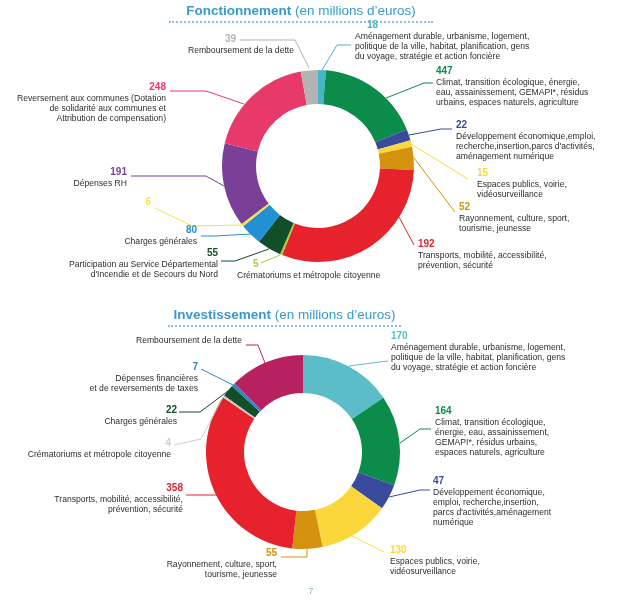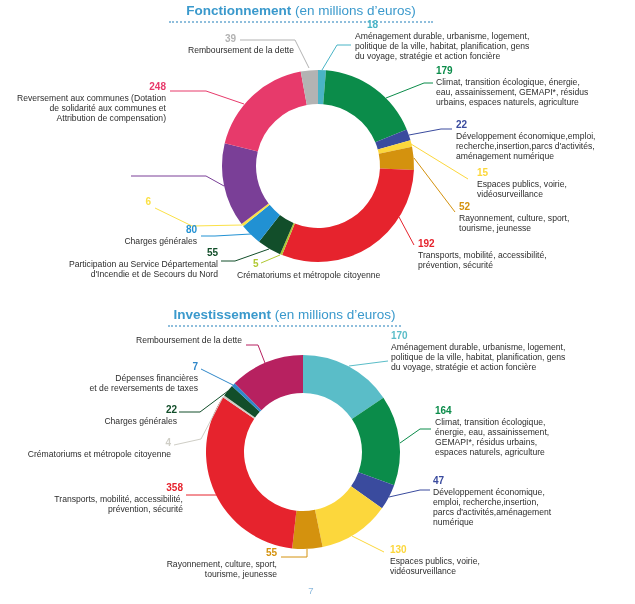--- a/index.html
+++ b/index.html
@@ -81,20 +81,24 @@
   <div class="lbl r" style="right:341px;top:33px;width:135px;">
     <div class="val" style="padding-right: 58px; color: rgb(179, 179, 179);">39</div>
     <div class="txt">Remboursement de la dette</div>
   </div>
   <div class="lbl r" style="right:469px;top:81px;width:175px;">
     <div class="val" style="color: rgb(231, 58, 107);">248</div>
     <div class="txt">Reversement aux communes (Dotation
 de solidarité aux communes et
 Attribution de compensation)</div>
   </div>
+  <div class="lbl r" style="right:508px;top:166px;width:110px;">
+    <div class="val" style="color: rgb(122, 63, 151);">191</div>
+    <div class="txt">Dépenses RH</div>
+  </div>
   <div class="lbl r" style="right:484px;top:196px;width:135px;">
     <div class="val" style="color: rgb(251, 225, 71);">6</div>
   </div>
   <div class="lbl r" style="right:438px;top:224px;width:115px;">
     <div class="val" style="color: rgb(33, 145, 211);">80</div>
     <div class="txt">Charges générales</div>
   </div>
   <div class="lbl r" style="right:417px;top:247px;width:175px;">
     <div class="val" style="color: rgb(18, 78, 42);">55</div>
     <div class="txt">Participation au Service Départemental
@@ -104,21 +108,21 @@
     <div class="val" style="padding-left: 16px; color: rgb(176, 200, 50);">5</div>
     <div class="txt">Crématoriums et métropole citoyenne</div>
   </div>
   <div class="lbl l" style="left:355px;top:19px;width:215px;">
     <div class="val" style="padding-left: 12px; color: rgb(73, 180, 198);">18</div>
     <div class="txt">Aménagement durable, urbanisme, logement,
 politique de la ville, habitat, planification, gens
 du voyage, stratégie et action foncière</div>
   </div>
   <div class="lbl l" style="left:436px;top:65px;width:175px;">
-    <div class="val" style="color: rgb(11, 140, 74);">179</div>
+    <div class="val" style="color: rgb(11, 140, 74);">447</div>
     <div class="txt">Climat, transition écologique, énergie,
 eau, assainissement, GEMAPI*, résidus
 urbains, espaces naturels, agriculture</div>
   </div>
   <div class="lbl l" style="left:456px;top:119px;width:170px;">
     <div class="val" style="color: rgb(58, 75, 158);">22</div>
     <div class="txt">Développement économique,emploi,
 recherche,insertion,parcs d'activités,
 aménagement numérique</div>
   </div>

